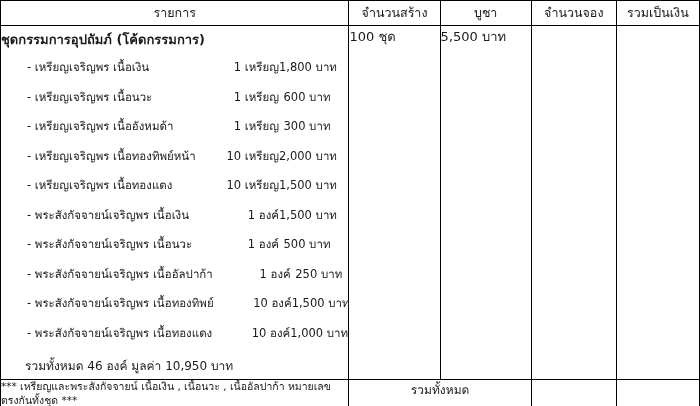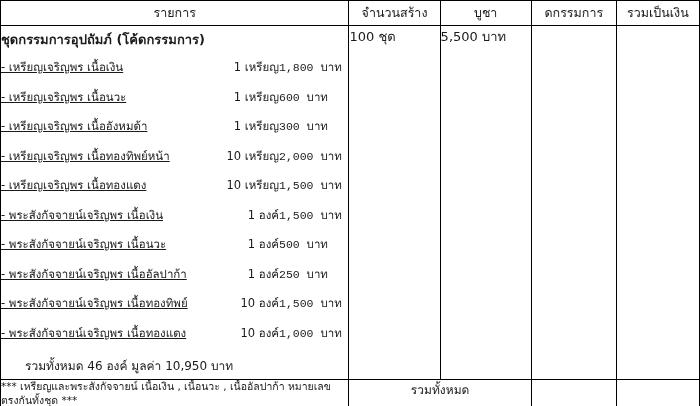--- a/index.html
+++ b/index.html
@@ -60,38 +60,36 @@
     letter-spacing: 0;
   }
   .item-row {
     display: flex;
     align-items: baseline;
     font-size: 11.5px;
     padding: 0 0 11.5px 0;
   }
   .item-row .nm {
     flex: 0 0 200px;
-    padding-left: 0;
+    padding-left: 26px;
     box-sizing: border-box;
     white-space: nowrap;
-    text-decoration: underline;
   }
   .item-row .qty {
     flex: 0 0 78px;
     text-align: right;
     box-sizing: border-box;
     white-space: nowrap;
   }
   .item-row .amt {
     flex: 0 0 62px;
-    text-align: left;
+    text-align: center;
     padding-right: 6px;
     box-sizing: border-box;
     white-space: nowrap;
-    font-family: Liberation Mono, monospace;
   }
   .summary-row {
     font-size: 12px;
     padding: 3px 0 4px 24px;
   }
   .footnote {
     font-size: 10.5px;
     padding: 9px 0 9px 6px;
     text-align: left;
     line-height: 1.3;
@@ -113,21 +111,21 @@
       <col class="c-made">
       <col class="c-price">
       <col class="c-reserve">
       <col class="c-total">
     </colgroup>
     <thead>
       <tr>
         <th class="hdr">รายการ</th>
         <th class="hdr">จำนวนสร้าง</th>
         <th class="hdr">บูชา</th>
-        <th class="hdr">ดกรรมการ</th>
+        <th class="hdr">จำนวนจอง</th>
         <th class="hdr">รวมเป็นเงิน</th>
       </tr>
     </thead>
     <tbody>
       <tr>
         <td class="items-cell">
           <div class="group-title">ชุดกรรมการอุปถัมภ์ (โค้ดกรรมการ)</div>
 
           <div class="item-row">
             <span class="nm">- เหรียญเจริญพร เนื้อเงิน</span>

